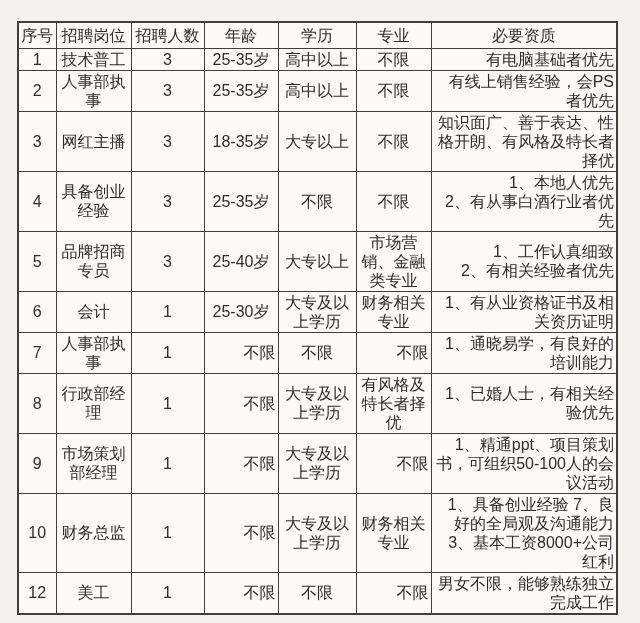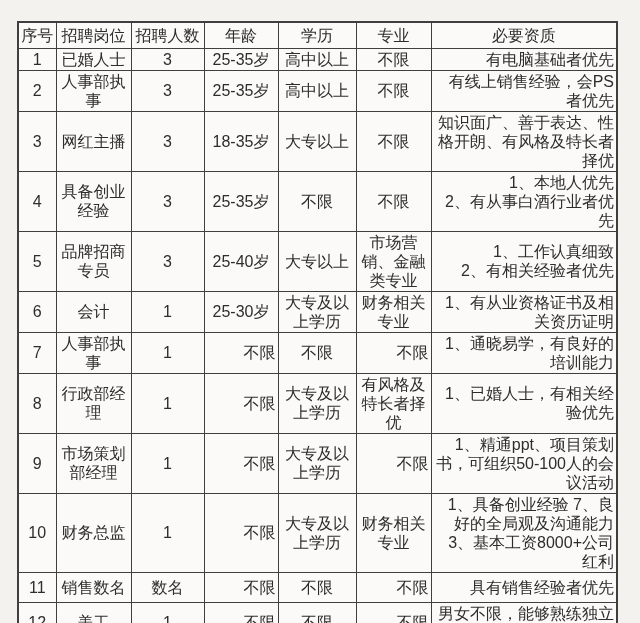--- a/index.html
+++ b/index.html
@@ -82,21 +82,21 @@
         <th>招聘人数</th>
         <th>年龄</th>
         <th>学历</th>
         <th>专业</th>
         <th>必要资质</th>
       </tr>
     </thead>
     <tbody>
         <tr>
           <td class="align-center">1</td>
-          <td class="align-center">已婚人士</td>
+          <td class="align-center">技术普工</td>
           <td class="align-center">3</td>
           <td class="align-center">25-35岁</td>
           <td class="align-center">高中以上</td>
           <td class="align-center">不限</td>
           <td class="align-left">有电脑基础者优先</td>
         </tr>
         <tr>
           <td class="align-center">2</td>
           <td class="align-center">人事部执事</td>
           <td class="align-center">3</td>
@@ -173,29 +173,20 @@
         <tr>
           <td class="align-center">10</td>
           <td class="align-center">财务总监</td>
           <td class="align-center">1</td>
           <td class="align-left">不限</td>
           <td class="align-center">大专及以上学历</td>
           <td class="align-center">财务相关专业</td>
           <td class="align-left">1、具备创业经验 7、良好的全局观及沟通能力 3、基本工资8000+公司红利</td>
         </tr>
         <tr>
-          <td class="align-center">11</td>
-          <td class="align-center">销售数名</td>
-          <td class="align-center">数名</td>
-          <td class="align-left">不限</td>
-          <td class="align-center">不限</td>
-          <td class="align-left">不限</td>
-          <td class="align-left">具有销售经验者优先</td>
-        </tr>
-        <tr>
           <td class="align-center">12</td>
           <td class="align-center">美工</td>
           <td class="align-center">1</td>
           <td class="align-left">不限</td>
           <td class="align-center">不限</td>
           <td class="align-left">不限</td>
           <td class="align-left">男女不限，能够熟练独立完成工作</td>
         </tr>
       </tbody>
   </table>

